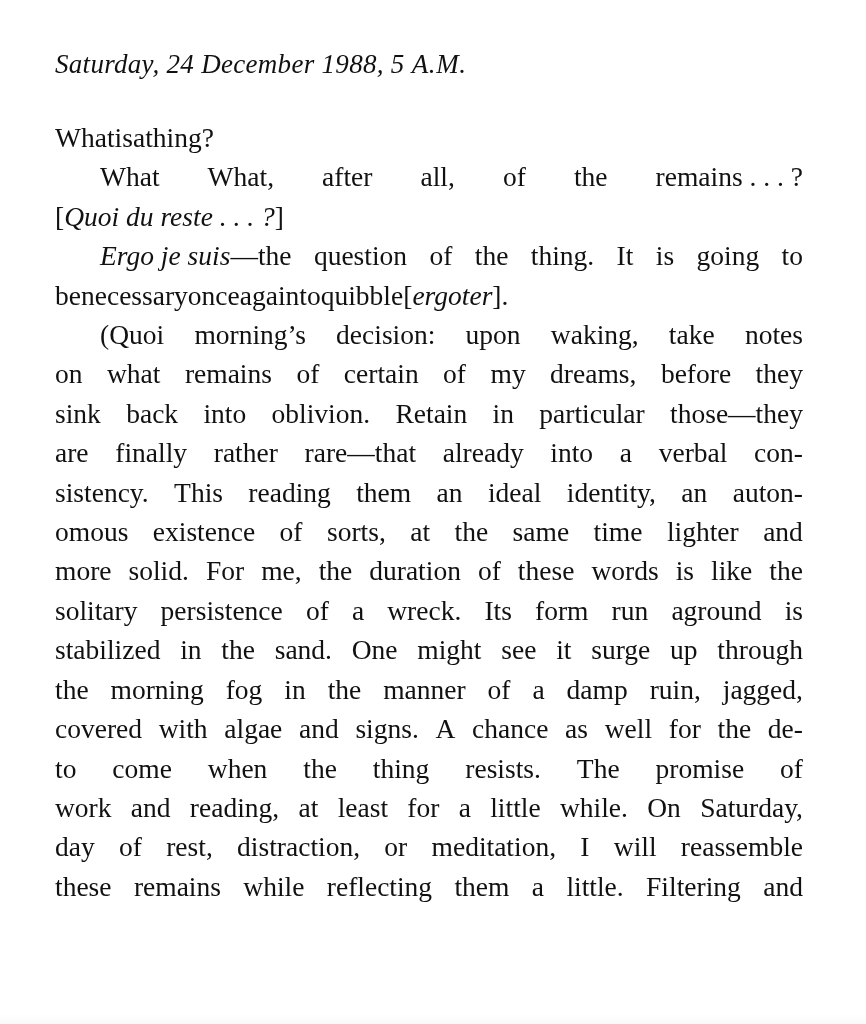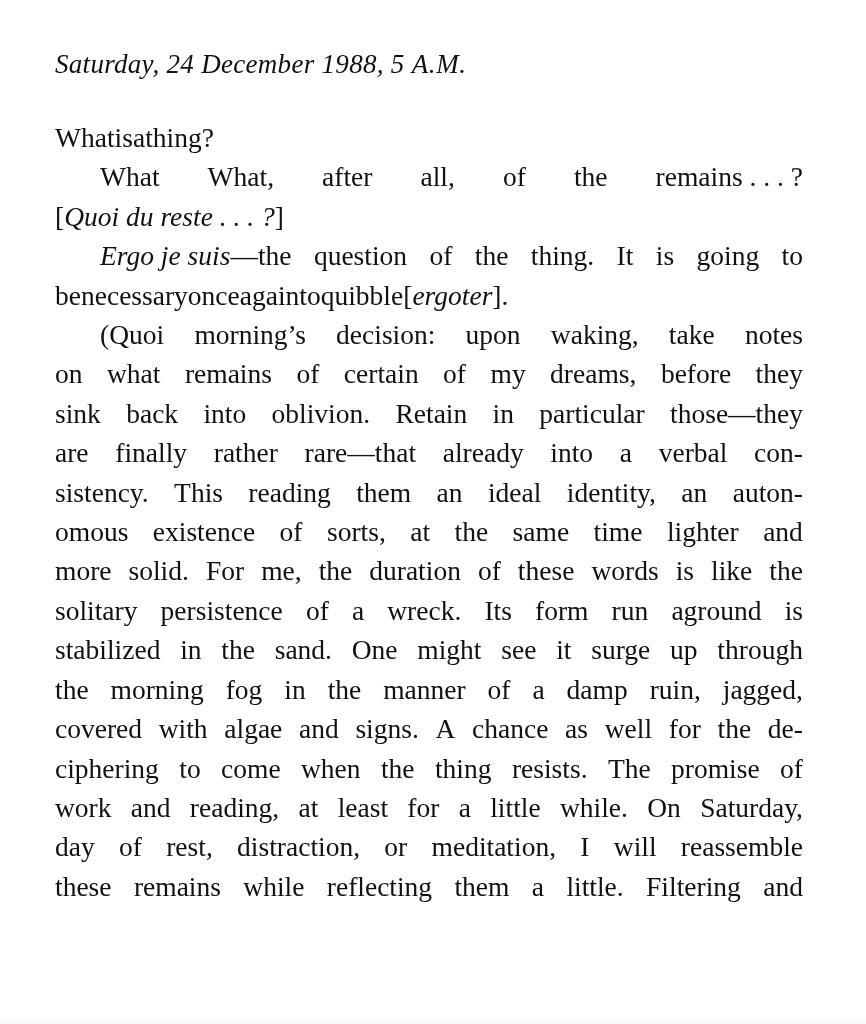--- a/index.html
+++ b/index.html
@@ -116,21 +116,21 @@
           <div class="line justify"><span class="w">on</span><span class="w">what</span><span class="w">remains</span><span class="w">of</span><span class="w">certain</span><span class="w">of</span><span class="w">my</span><span class="w">dreams,</span><span class="w">before</span><span class="w">they</span></div>
           <div class="line justify"><span class="w">sink</span><span class="w">back</span><span class="w">into</span><span class="w">oblivion.</span><span class="w">Retain</span><span class="w">in</span><span class="w">particular</span><span class="w">those—they</span></div>
           <div class="line justify"><span class="w">are</span><span class="w">finally</span><span class="w">rather</span><span class="w">rare—that</span><span class="w">already</span><span class="w">into</span><span class="w">a</span><span class="w">verbal</span><span class="w">con-</span></div>
           <div class="line justify"><span class="w">sistency.</span><span class="w">This</span><span class="w">reading</span><span class="w">them</span><span class="w">an</span><span class="w">ideal</span><span class="w">identity,</span><span class="w">an</span><span class="w">auton-</span></div>
           <div class="line justify"><span class="w">omous</span><span class="w">existence</span><span class="w">of</span><span class="w">sorts,</span><span class="w">at</span><span class="w">the</span><span class="w">same</span><span class="w">time</span><span class="w">lighter</span><span class="w">and</span></div>
           <div class="line justify"><span class="w">more</span><span class="w">solid.</span><span class="w">For</span><span class="w">me,</span><span class="w">the</span><span class="w">duration</span><span class="w">of</span><span class="w">these</span><span class="w">words</span><span class="w">is</span><span class="w">like</span><span class="w">the</span></div>
           <div class="line justify"><span class="w">solitary</span><span class="w">persistence</span><span class="w">of</span><span class="w">a</span><span class="w">wreck.</span><span class="w">Its</span><span class="w">form</span><span class="w">run</span><span class="w">aground</span><span class="w">is</span></div>
           <div class="line justify"><span class="w">stabilized</span><span class="w">in</span><span class="w">the</span><span class="w">sand.</span><span class="w">One</span><span class="w">might</span><span class="w">see</span><span class="w">it</span><span class="w">surge</span><span class="w">up</span><span class="w">through</span></div>
           <div class="line justify"><span class="w">the</span><span class="w">morning</span><span class="w">fog</span><span class="w">in</span><span class="w">the</span><span class="w">manner</span><span class="w">of</span><span class="w">a</span><span class="w">damp</span><span class="w">ruin,</span><span class="w">jagged,</span></div>
           <div class="line justify"><span class="w">covered</span><span class="w">with</span><span class="w">algae</span><span class="w">and</span><span class="w">signs.</span><span class="w">A</span><span class="w">chance</span><span class="w">as</span><span class="w">well</span><span class="w">for</span><span class="w">the</span><span class="w">de-</span></div>
-          <div class="line justify"><span class="w">ciphering</span><span class="w">to</span><span class="w">come</span><span class="w">when</span><span class="w">the</span><span class="w">thing</span><span class="w">resists.</span><span class="w">The</span><span class="w">promise</span><span class="w">of</span></div>
+          <div class="line justify"><span class="w">to</span><span class="w">come</span><span class="w">when</span><span class="w">the</span><span class="w">thing</span><span class="w">resists.</span><span class="w">The</span><span class="w">promise</span><span class="w">of</span></div>
           <div class="line justify"><span class="w">work</span><span class="w">and</span><span class="w">reading,</span><span class="w">at</span><span class="w">least</span><span class="w">for</span><span class="w">a</span><span class="w">little</span><span class="w">while.</span><span class="w">On</span><span class="w">Saturday,</span></div>
           <div class="line justify"><span class="w">day</span><span class="w">of</span><span class="w">rest,</span><span class="w">distraction,</span><span class="w">or</span><span class="w">meditation,</span><span class="w">I</span><span class="w">will</span><span class="w">reassemble</span></div>
           <div class="line justify"><span class="w">these</span><span class="w">remains</span><span class="w">while</span><span class="w">reflecting</span><span class="w">them</span><span class="w">a</span><span class="w">little.</span><span class="w">Filtering</span><span class="w">and</span></div>
         </div>
       </div>
 
   </div>
 
   <div class="page-bottom-edge"></div>
 

